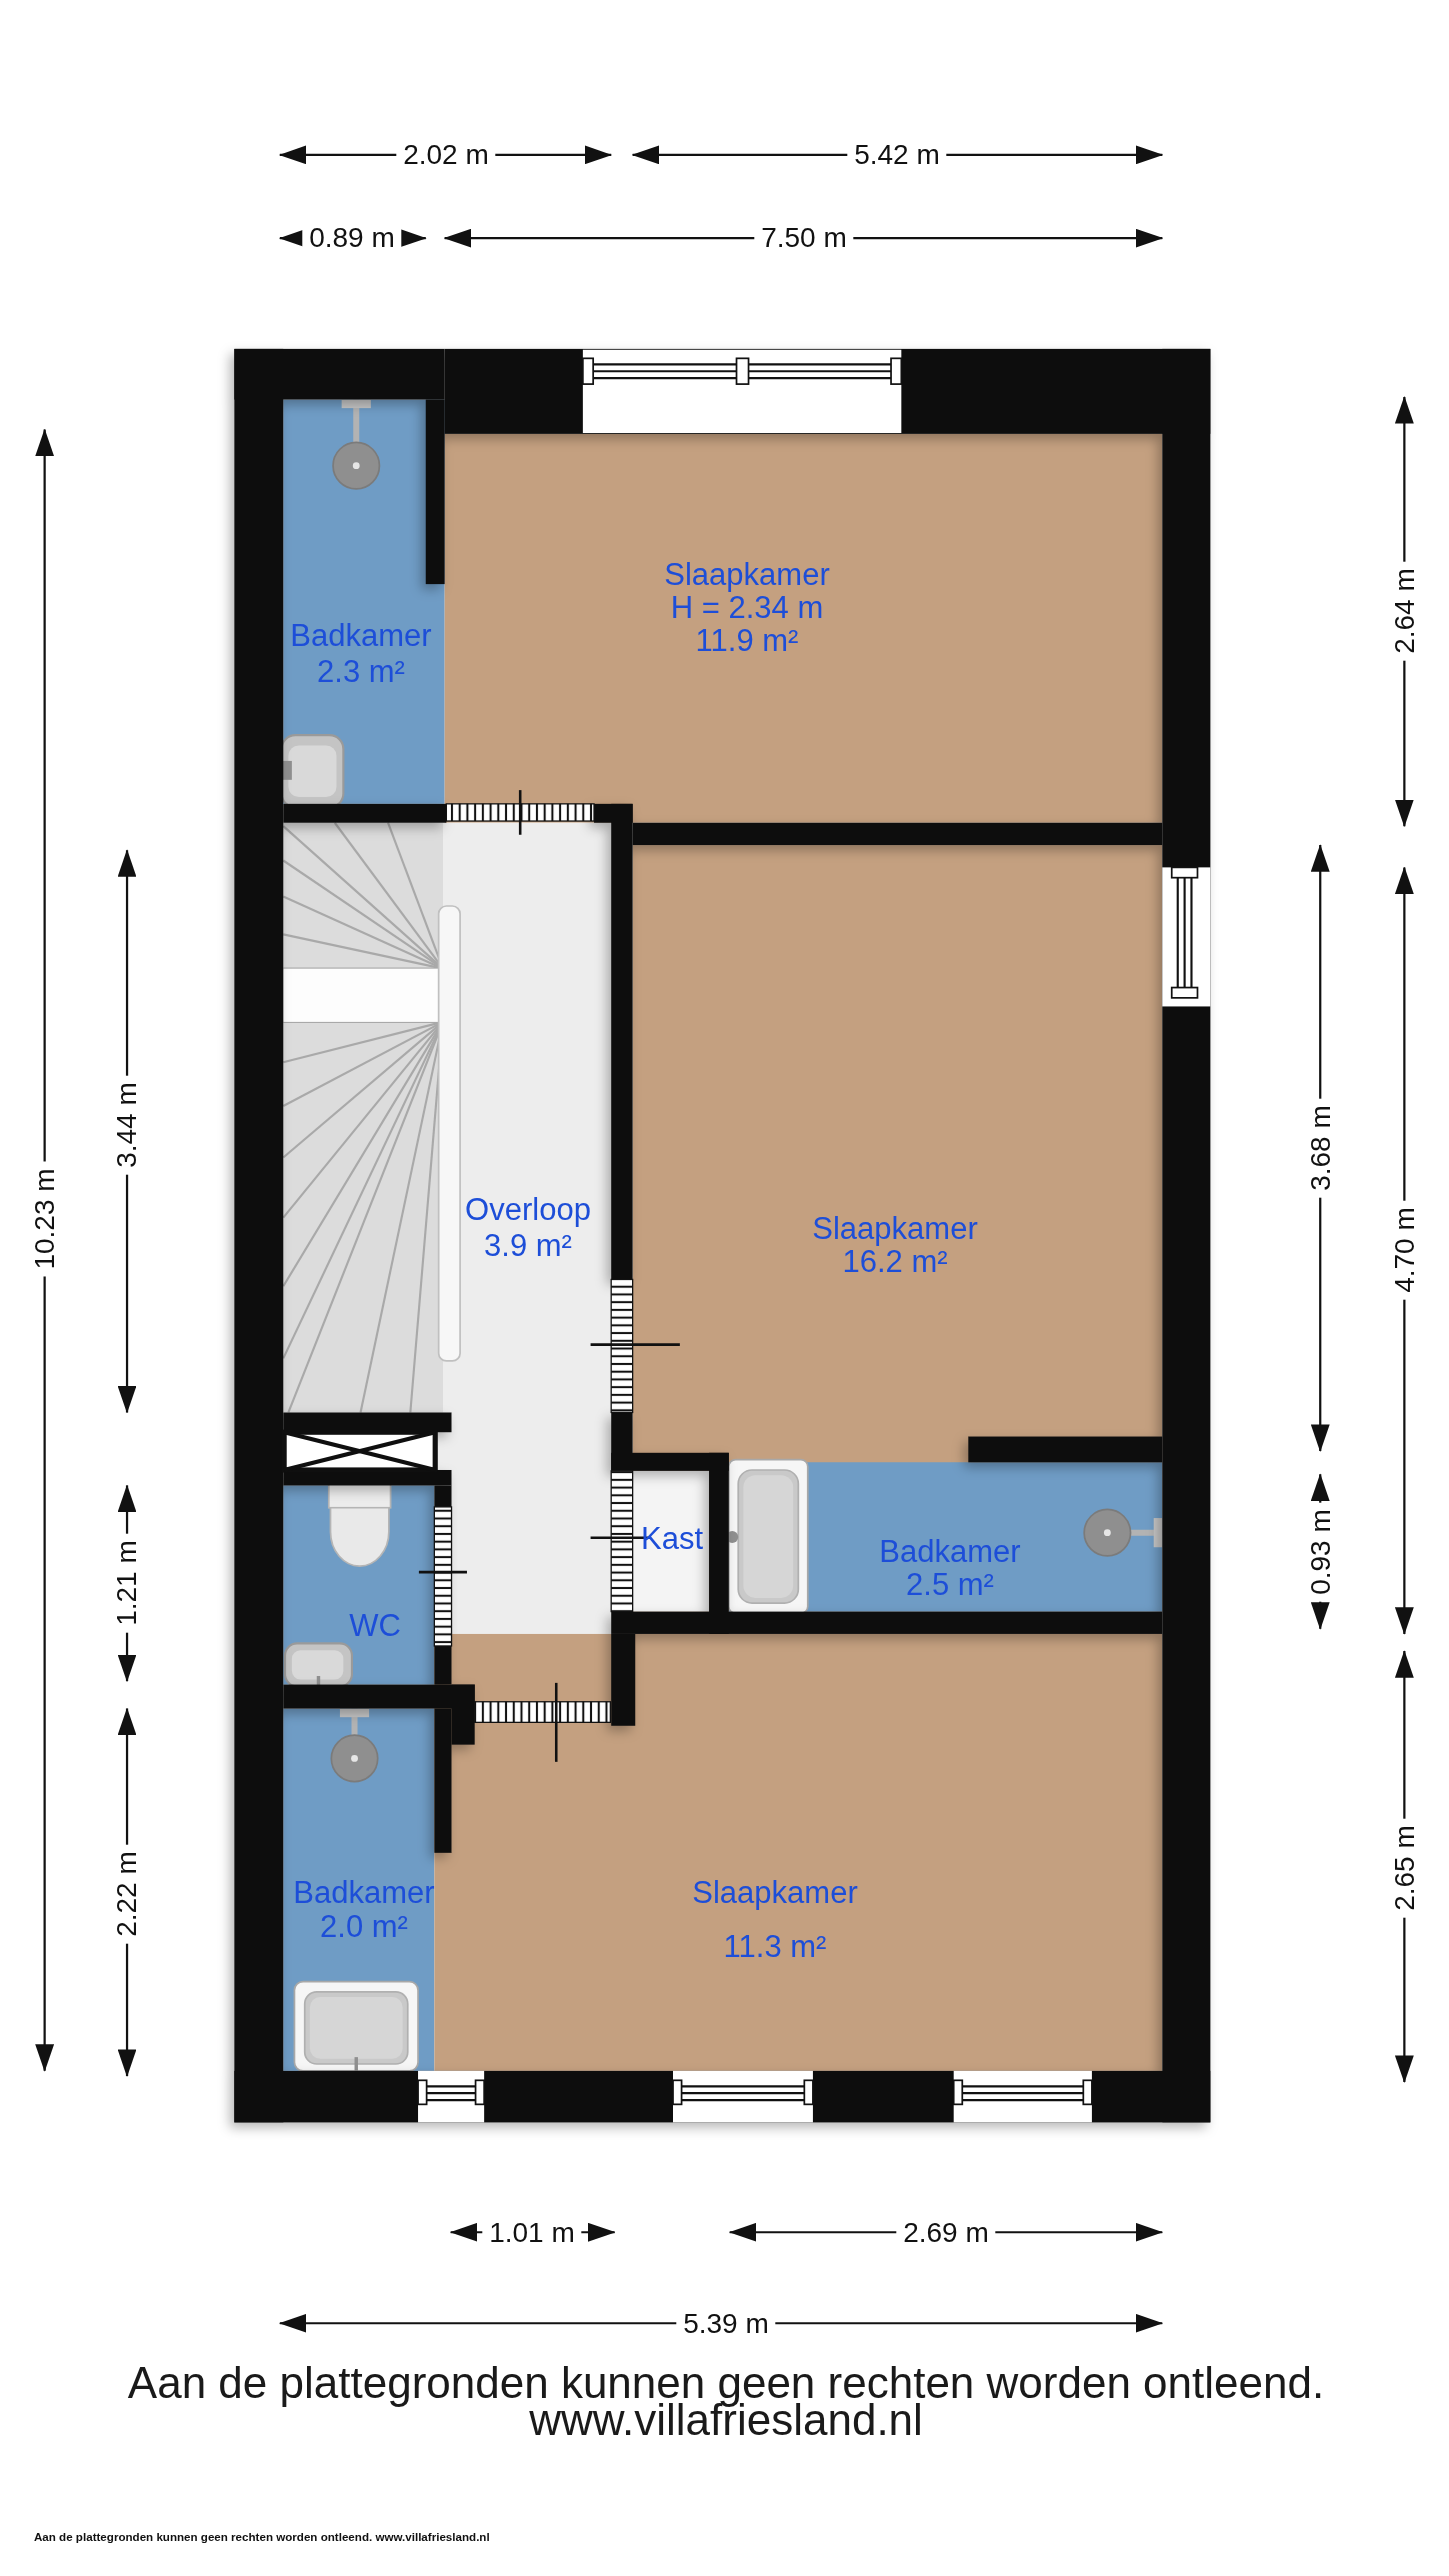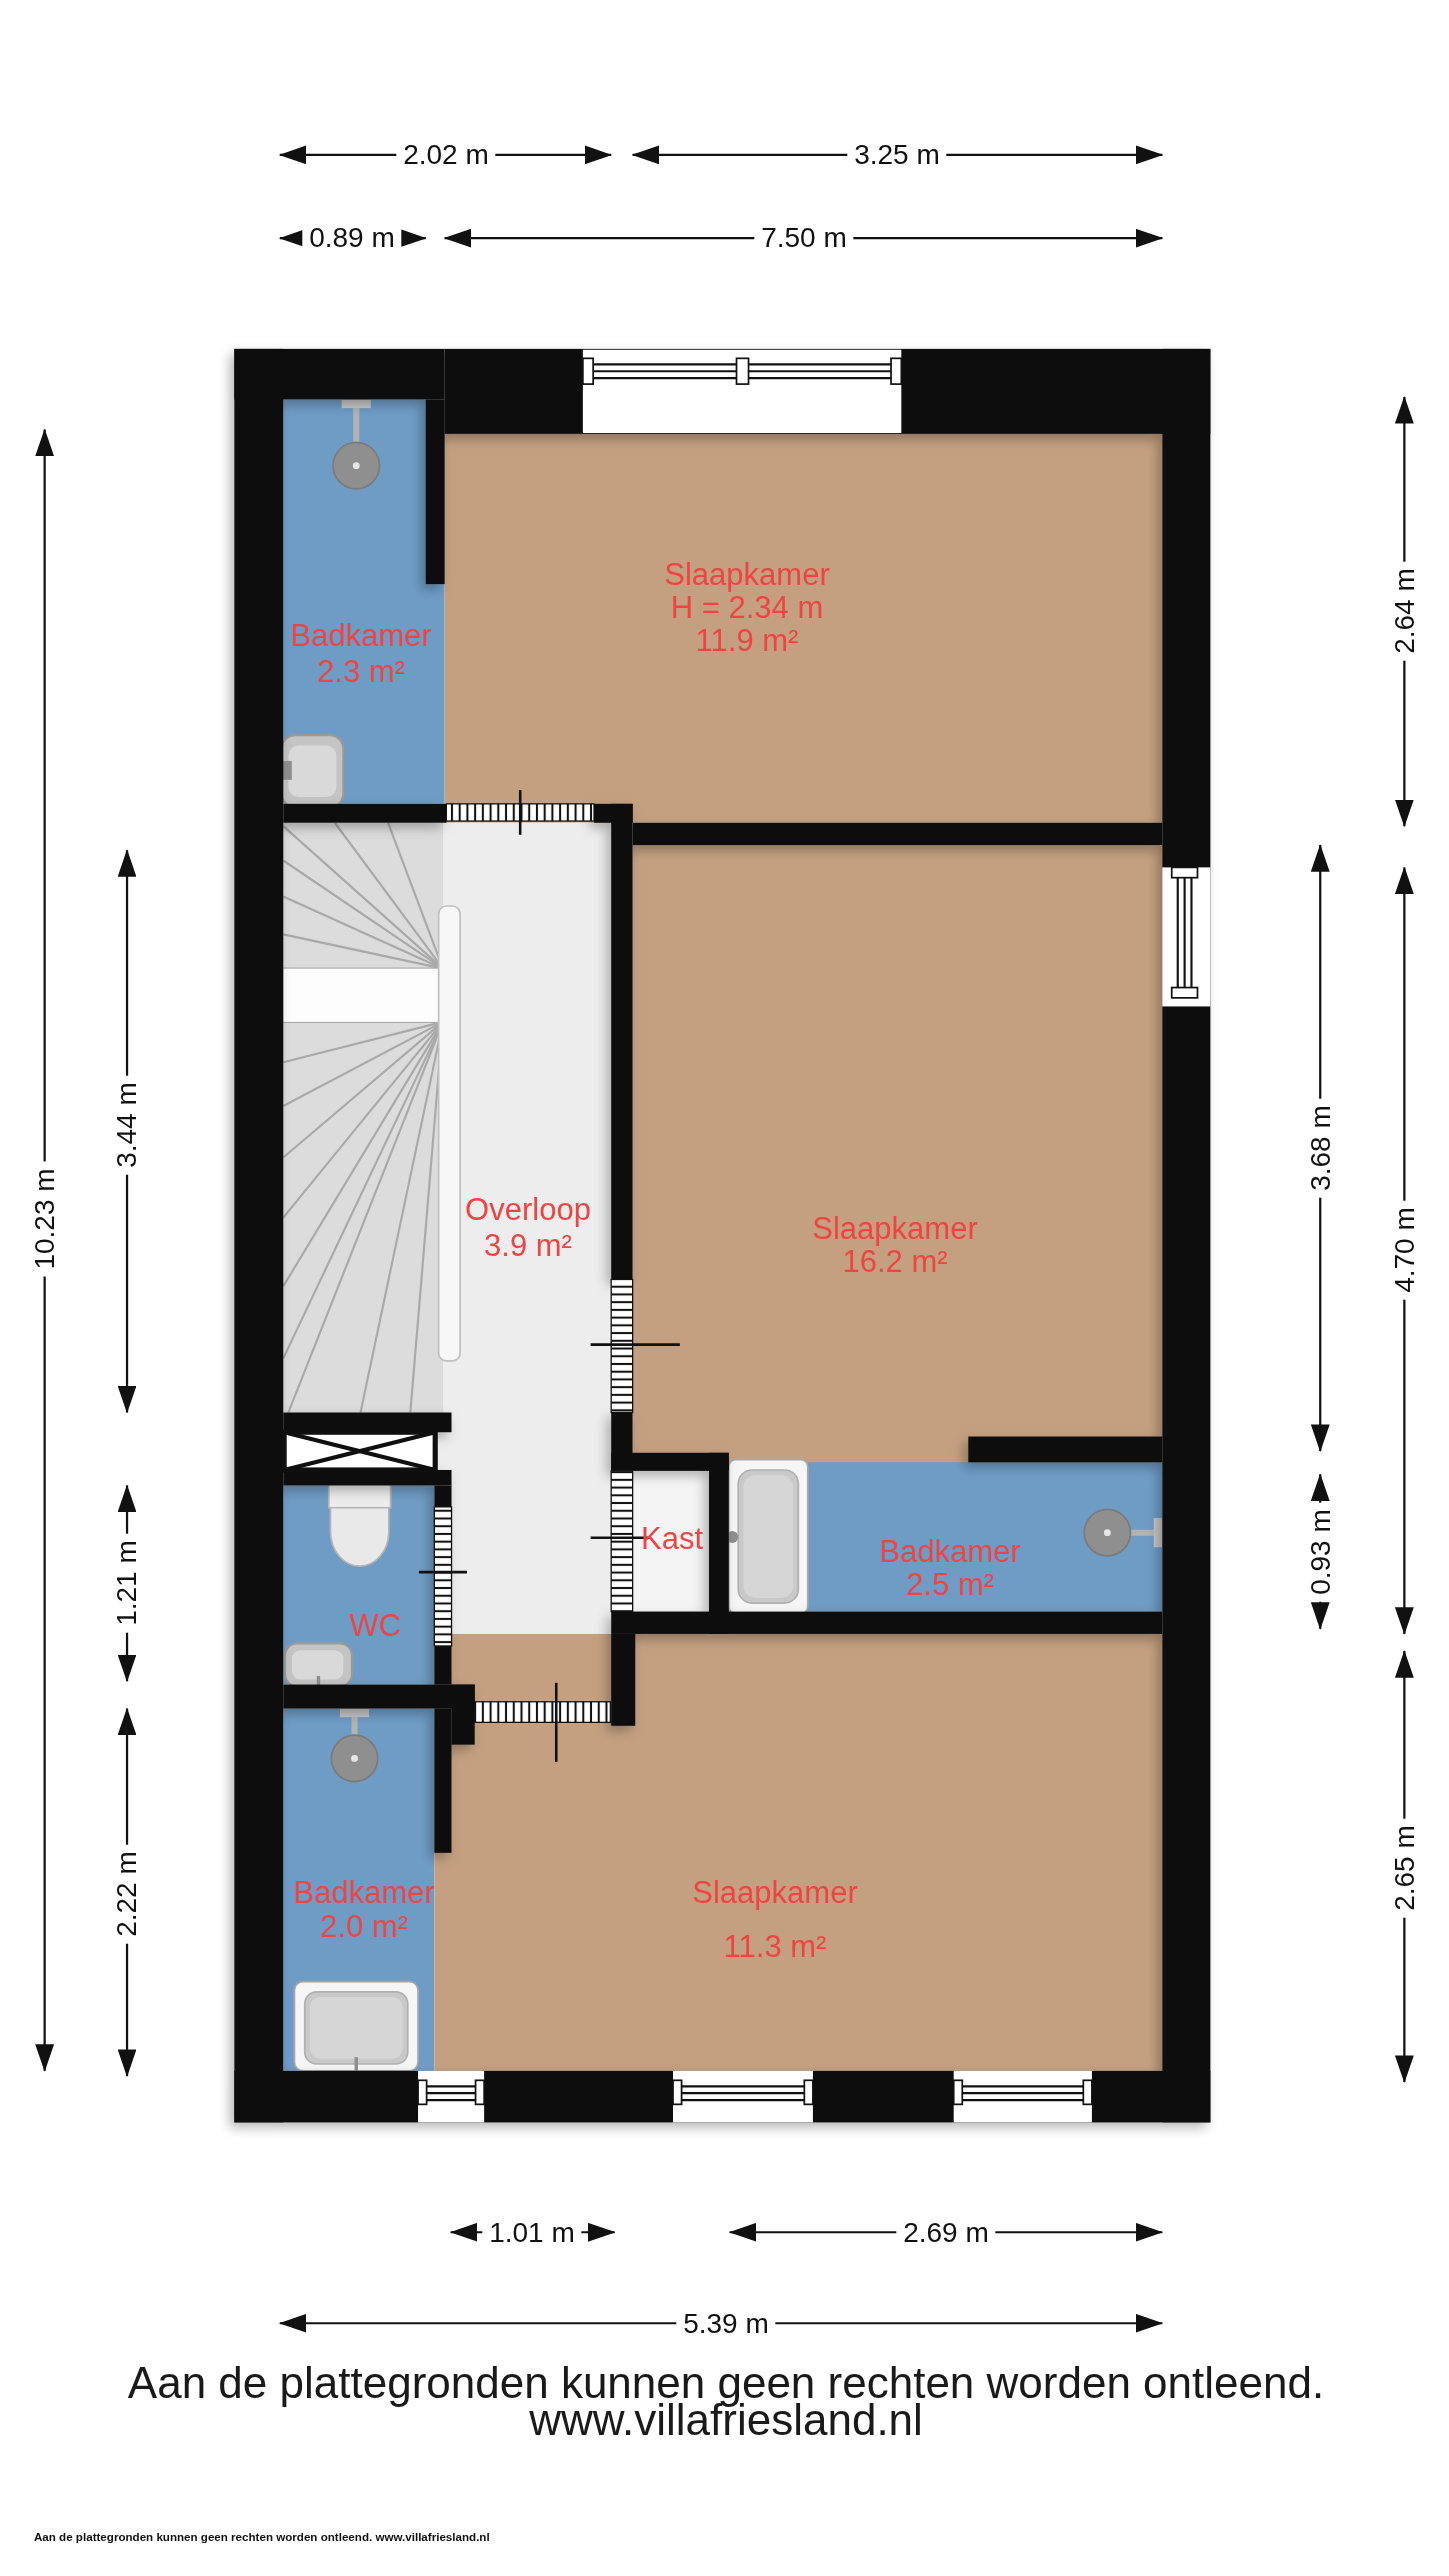--- a/index.html
+++ b/index.html
@@ -1,20 +1,20 @@
 <!DOCTYPE html>
 <html style="font-size:13.7px"><head>
 <meta charset="utf-8">
 <style>
   html,body{margin:0;padding:0;background:#fff;}
   .canvas{position:relative;width:1449px;height:2576px;background:#fff;overflow:hidden;
           font-family:"Liberation Sans","DejaVu Sans",sans-serif;}
   svg{position:absolute;left:0;top:0;}
   .lbl{position:absolute;transform:translate(-50%,-50%);white-space:nowrap;
-       color:#ef4444;font-size:31px;line-height:1;text-align:left;}
+       color:#1d4ed8;font-size:31px;line-height:1;text-align:left;}
   .dimlbl{position:absolute;transform:translate(-50%,-50%);white-space:nowrap;
           color:#111;font-size:28px;line-height:1;background:#fff;padding:1.7px 6.9px;}
   .dimlbl.rot{transform:translate(-50%,-50%) rotate(-90deg);}
   .footer{position:absolute;transform:translate(-50%,-50%);white-space:nowrap;
           color:#1a1a1a;font-size:44px;}
   .tiny{position:absolute;color:#111;font-size:11.6px;font-weight:bold;white-space:nowrap;}
 </style>
 </head>
 <body>
 
@@ -263,21 +263,21 @@
 
 <div class="lbl" style="left:375px;top:1625px">WC</div>
 
 <div class="lbl" style="left:364px;top:1892px">Badkamer</div>
 <div class="lbl" style="left:364px;top:1926px">2.0 m²</div>
 
 <div class="lbl" style="left:775px;top:1892px">Slaapkamer</div>
 <div class="lbl" style="left:775px;top:1946px">11.3 m²</div>
 
 <div class="dimlbl" style="left:446px;top:155px">2.02 m</div>
-<div class="dimlbl" style="left:897px;top:155px">3.25 m</div>
+<div class="dimlbl" style="left:897px;top:155px">5.42 m</div>
 <div class="dimlbl" style="left:352px;top:238px">0.89 m</div>
 <div class="dimlbl" style="left:804px;top:238px">7.50 m</div>
 
 <div class="dimlbl rot" style="left:45px;top:1219px">10.23 m</div>
 <div class="dimlbl rot" style="left:127px;top:1125px">3.44 m</div>
 <div class="dimlbl rot" style="left:127px;top:1583px">1.21 m</div>
 <div class="dimlbl rot" style="left:127px;top:1894px">2.22 m</div>
 
 <div class="dimlbl rot" style="left:1405px;top:611px">2.64 m</div>
 <div class="dimlbl rot" style="left:1405px;top:1250px">4.70 m</div>

